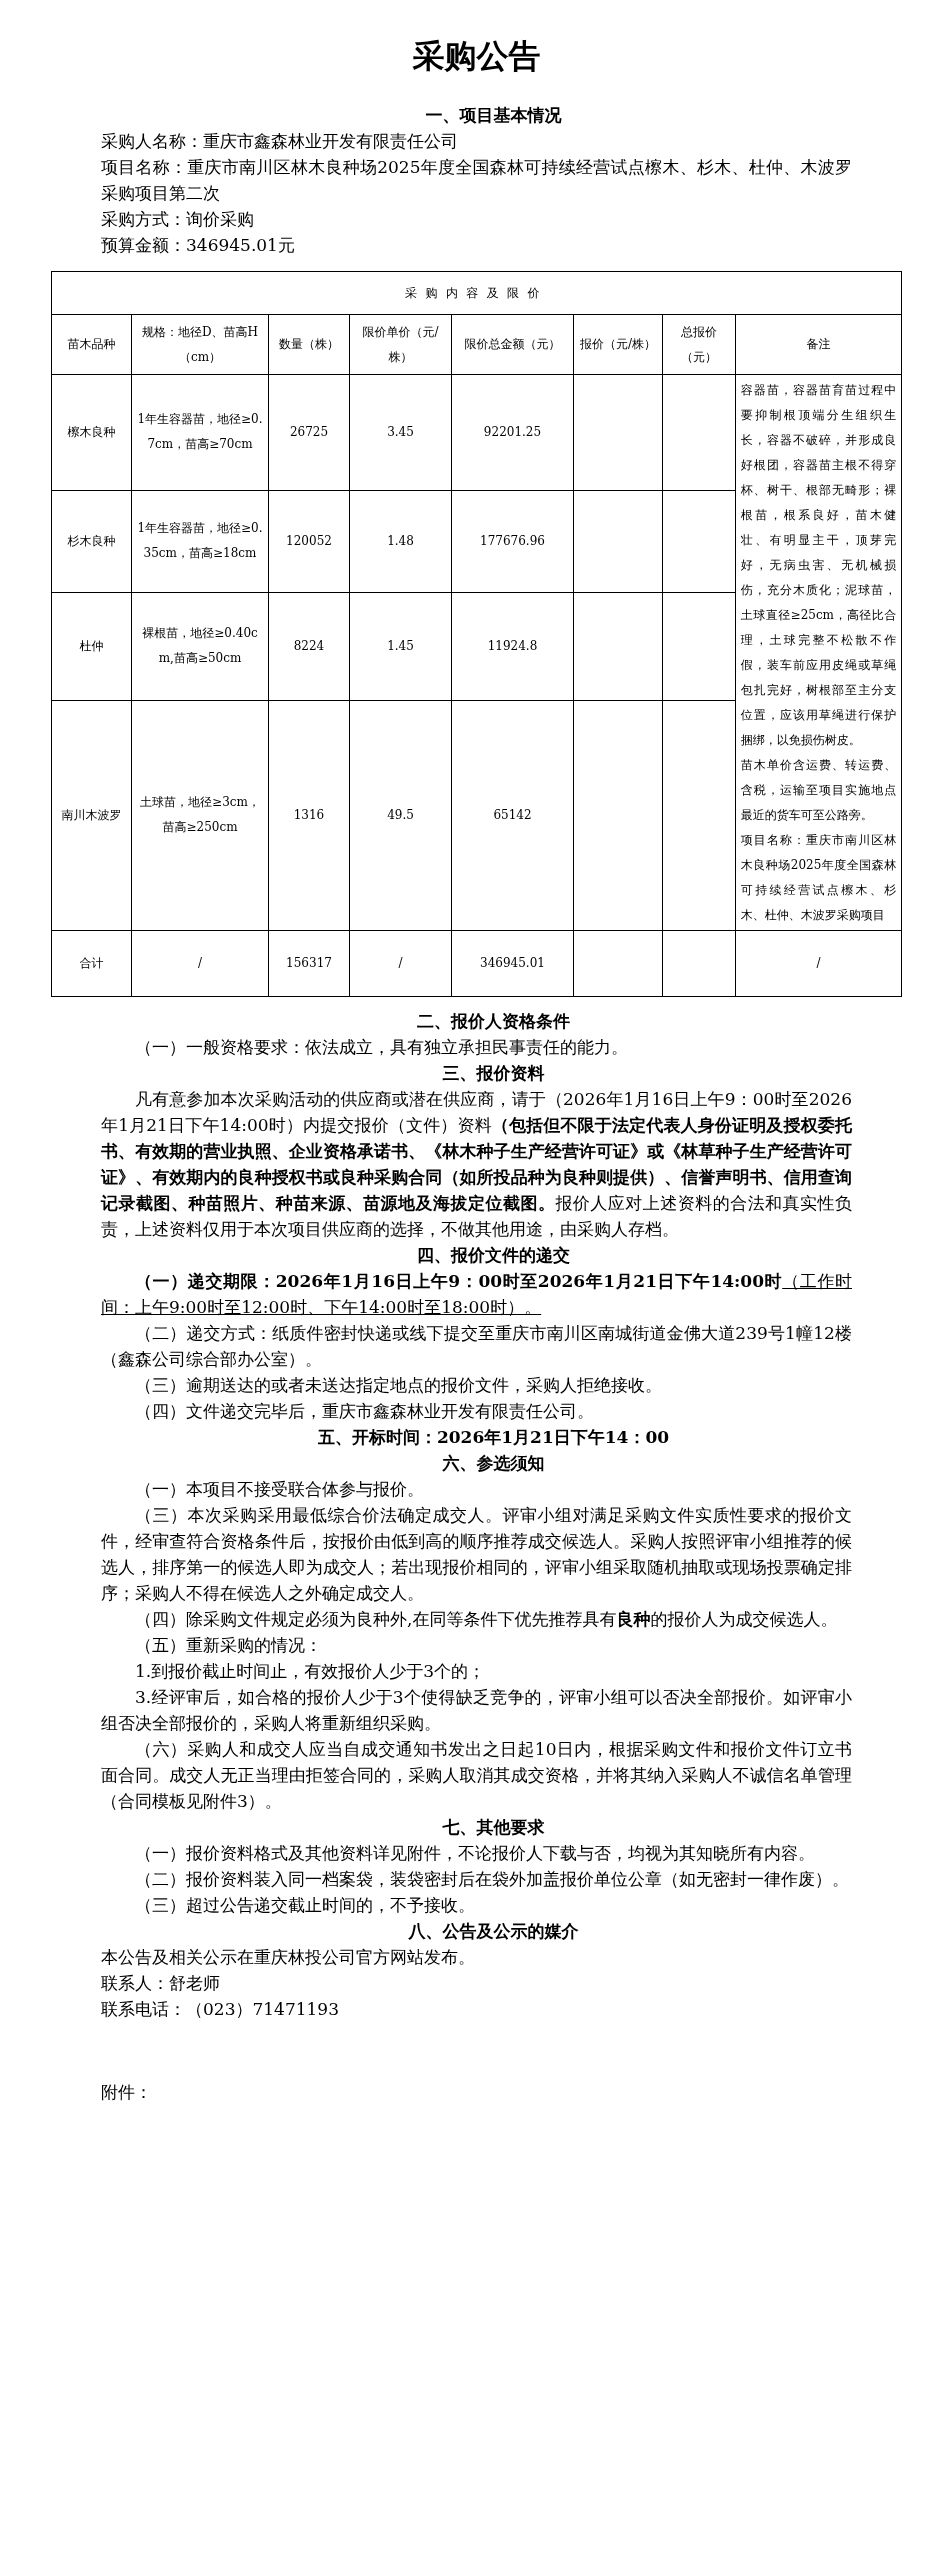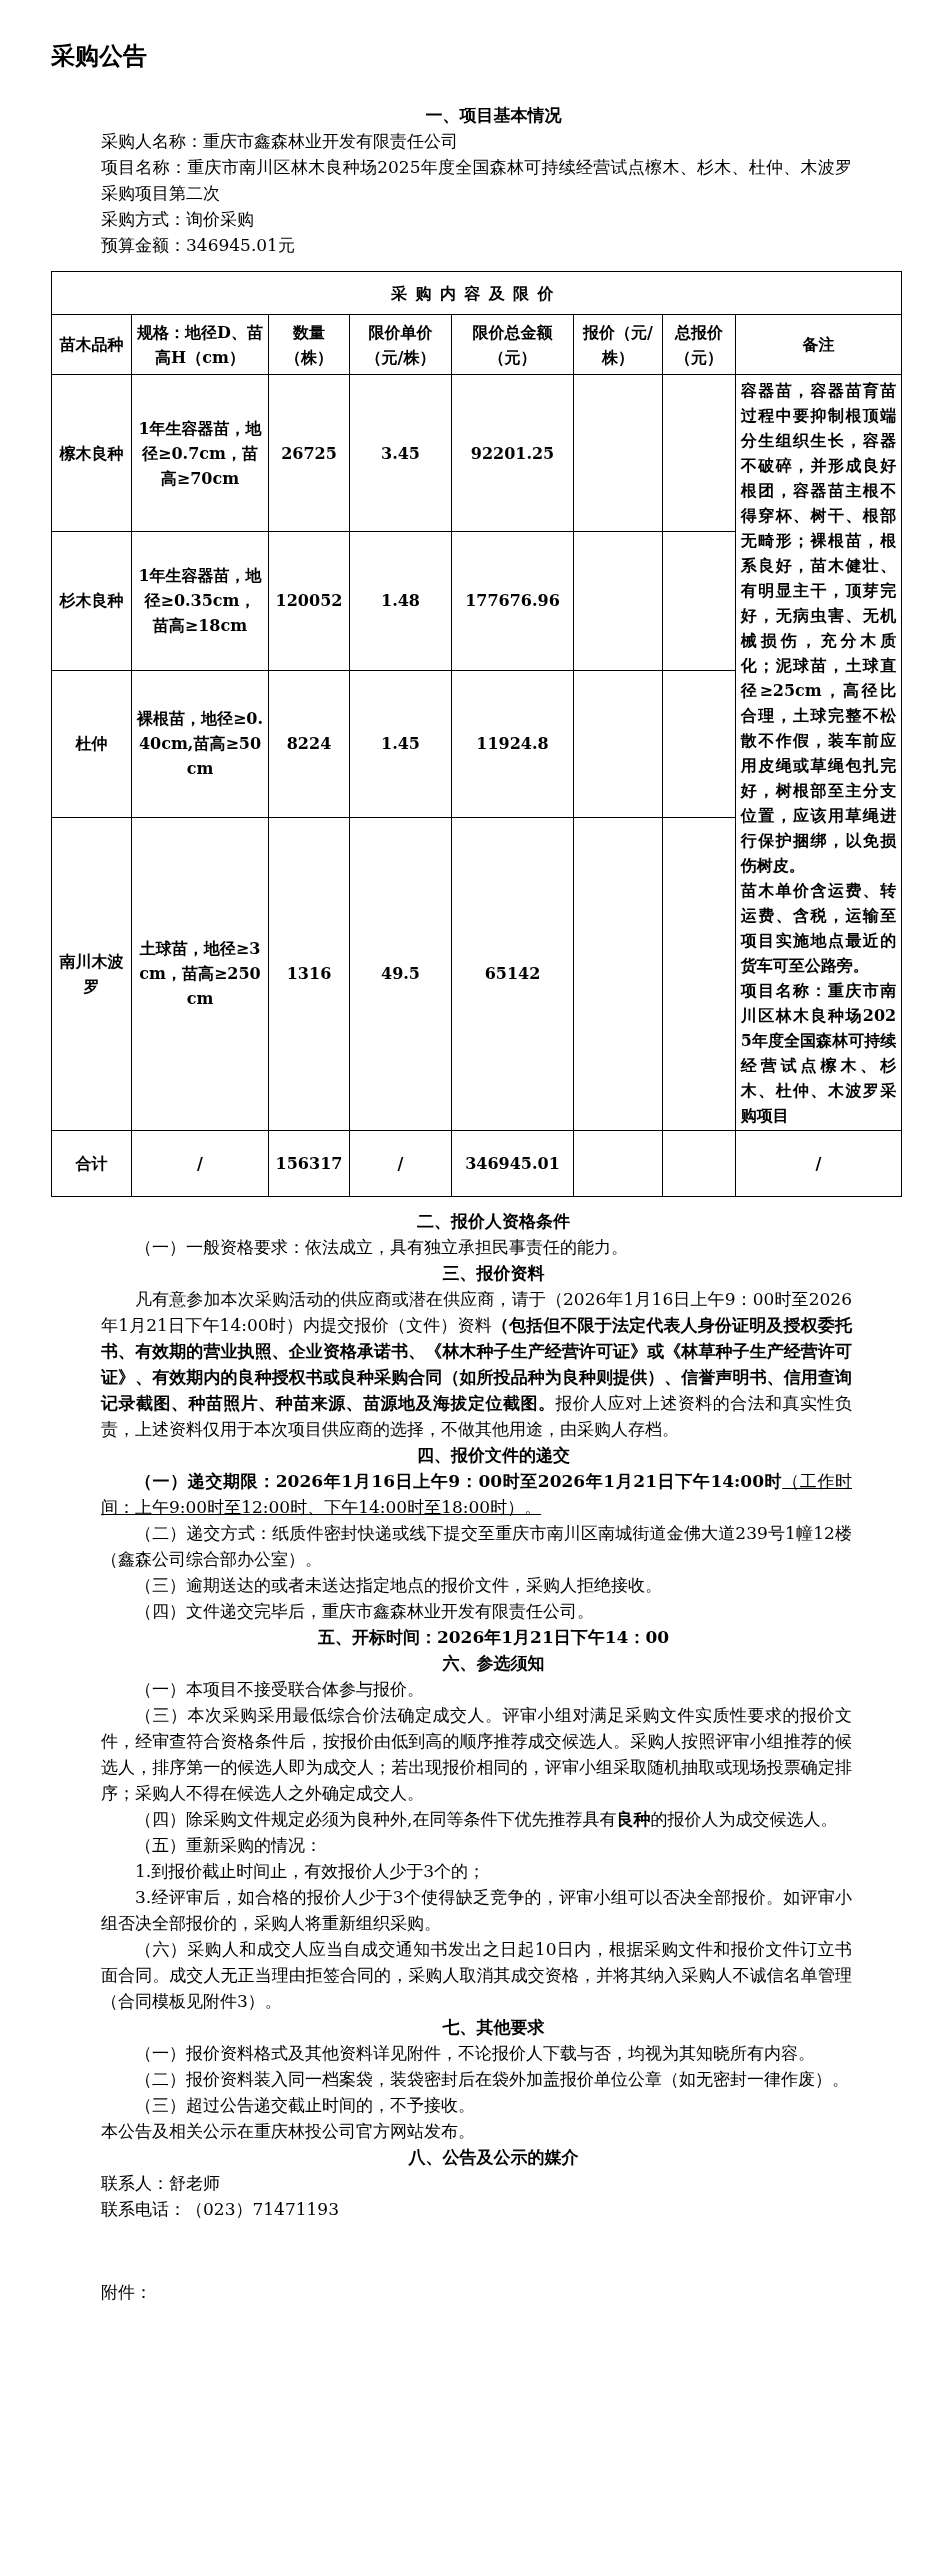--- a/index.html
+++ b/index.html
@@ -3,31 +3,31 @@
 <meta charset="utf-8">
 <style>
   html,body{margin:0;padding:0;background:#ffffff;}
   .page{
     width:953px;min-height:2576px;box-sizing:border-box;
     padding:25px 51px 42px 51px;background:#ffffff;color:#000;
     font-family:"DejaVu Serif","Liberation Serif",serif;
     font-size:17px;line-height:26px;
   }
   p{margin:0;}
-  .title{text-align:left;font-weight:700;font-size:24px;line-height:52px;margin:4.8px 0 20.4px 0;}
+  .title{text-align:center;font-weight:700;font-size:32px;line-height:52px;margin:4.8px 0 20.4px 0;}
   .body{margin-left:50px;margin-right:50px;text-align:justify;}
   .indent{text-indent:2em;}
   .heading{font-weight:700;text-indent:2em;text-align:center;}
   .b{font-weight:700;}
   .u{text-decoration:underline;}
   .tbl-wrap{margin:13.2px 0 10.8px 0;}
   table.tbl{width:100%;border-collapse:collapse;table-layout:fixed;border:1.8px solid #000;}
   table.tbl td,table.tbl th{
-    border:1.2px solid #000;font-weight:700;text-align:center;vertical-align:middle;
-    padding:2.4px 4.8px;box-sizing:border-box;font-size:16px;line-height:25px;word-break:break-all;
+    border:1.2px solid #000;font-weight:400;text-align:center;vertical-align:middle;
+    padding:2.4px 4.8px;box-sizing:border-box;font-size:12px;line-height:25px;word-break:break-all;
   }
   .caption-cell{height:43px;letter-spacing:8.4px;}
   .hdr-row th{height:60px;}
   .r1 td{height:114px;}
   .r2 td{height:101px;}
   .r3 td{height:107px;}
   .r4 td{height:228px;}
   .rt td{height:66px;}
   .remark-cell{text-align:justify;vertical-align:middle;padding:3.6px 7.2px;}
   .remark-cell p{text-align:justify;}
@@ -150,21 +150,21 @@
   <p class="body indent">（五）重新采购的情况：</p>
   <p class="body indent">1.到报价截止时间止，有效报价人少于3个的；</p>
   <p class="body indent">3.经评审后，如合格的报价人少于3个使得缺乏竞争的，评审小组可以否决全部报价。如评审小组否决全部报价的，采购人将重新组织采购。</p>
   <p class="body indent">（六）采购人和成交人应当自成交通知书发出之日起10日内，根据采购文件和报价文件订立书面合同。成交人无正当理由拒签合同的，采购人取消其成交资格，并将其纳入采购人不诚信名单管理（合同模板见附件3）。</p>
 
   <p class="body heading">七、其他要求</p>
   <p class="body indent">（一）报价资料格式及其他资料详见附件，不论报价人下载与否，均视为其知晓所有内容。</p>
   <p class="body indent">（二）报价资料装入同一档案袋，装袋密封后在袋外加盖报价单位公章（如无密封一律作废）。</p>
   <p class="body indent">（三）超过公告递交截止时间的，不予接收。</p>
 
+  <p class="body heading">八、公告及公示的媒介</p>
   <p class="body contact">本公告及相关公示在重庆林投公司官方网站发布。</p>
-  <p class="body heading">八、公告及公示的媒介</p>
   <p class="body contact">联系人：舒老师</p>
   <p class="body contact">联系电话：（023）71471193</p>
 
   <p class="body attach-label">附件：</p>
 
 </div>
 
 
 </body></html>

